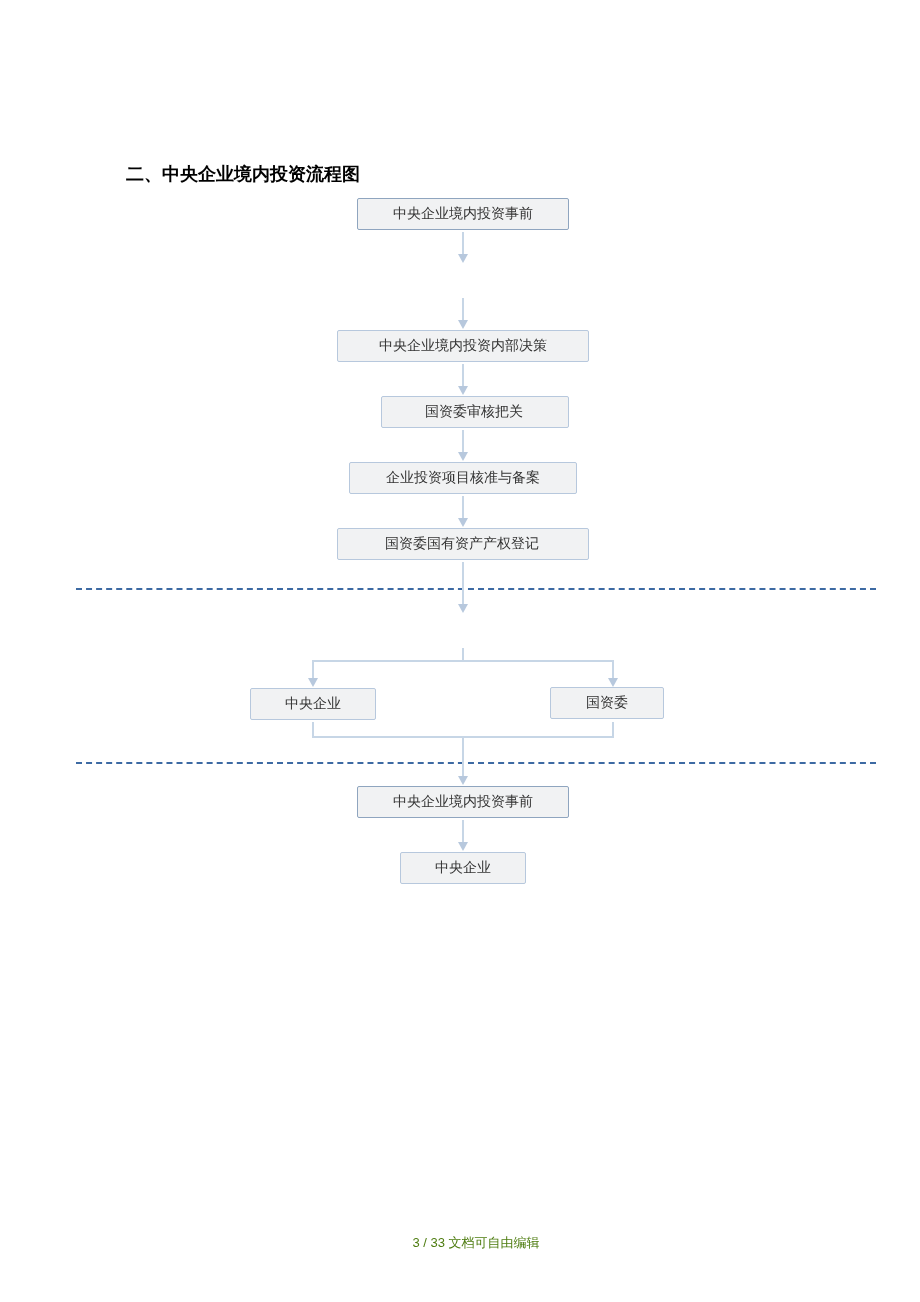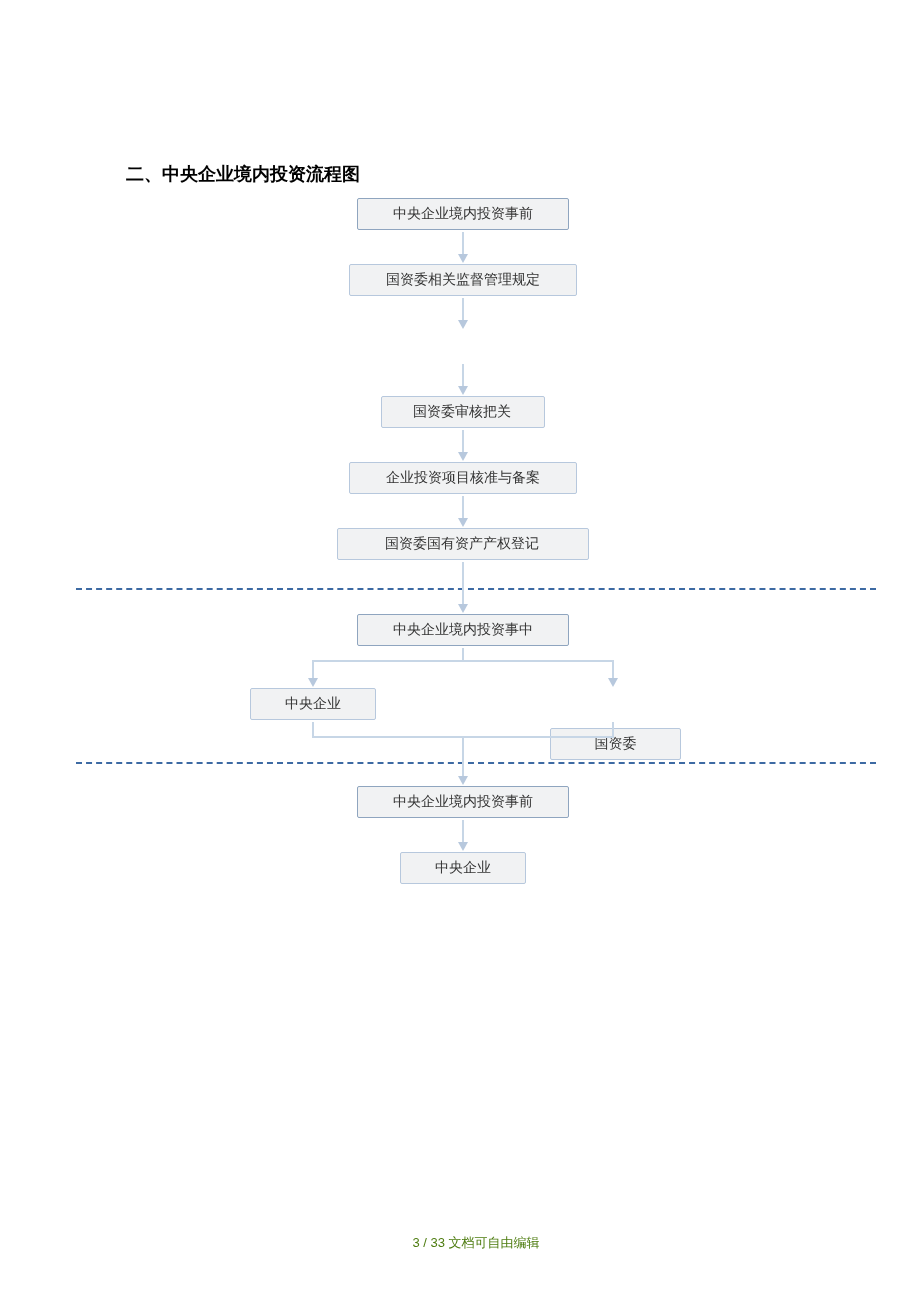--- a/index.html
+++ b/index.html
@@ -81,53 +81,52 @@
 <body>
 
 <div class="page">
 
   <div class="heading">二、中央企业境内投资流程图</div>
 
   <div class="box box-dark" style="left:341px; top:198px; width:212px;">中央企业境内投资事前</div>
   <div class="arrow-down" style="left:446px; top:232px; height:22px;"></div>
   <div class="arrow-head" style="left:442px; top:254px;"></div>
 
-  <div class="box" style="left:333px; top:264px; width:228px;">国资委相关监督管理规定</div>
   <div class="arrow-down" style="left:446px; top:298px; height:22px;"></div>
   <div class="arrow-head" style="left:442px; top:320px;"></div>
 
+  <div class="box" style="left:321px; top:330px; width:252px;">中央企业境内投资内部决策</div>
   <div class="arrow-down" style="left:446px; top:364px; height:22px;"></div>
   <div class="arrow-head" style="left:442px; top:386px;"></div>
 
-  <div class="box" style="left:365px; top:396px; width:164px;padding-left:12px;">国资委审核把关</div>
+  <div class="box" style="left:365px; top:396px; width:188px;padding-left:12px;">国资委审核把关</div>
   <div class="arrow-down" style="left:446px; top:430px; height:22px;"></div>
   <div class="arrow-head" style="left:442px; top:452px;"></div>
 
   <div class="box" style="left:333px; top:462px; width:228px;text-align:center;">企业投资项目核准与备案</div>
   <div class="arrow-down" style="left:446px; top:496px; height:22px;"></div>
   <div class="arrow-head" style="left:442px; top:518px;"></div>
 
   <div class="box" style="left:321px; top:528px; width:252px;padding-left:12px;">国资委国有资产产权登记</div>
 
   <div class="dash-line" style="top:588px;"></div>
 
   <div class="arrow-down" style="left:446px; top:562px; height:42px;"></div>
   <div class="arrow-head" style="left:442px; top:604px;"></div>
 
-  <div class="box box-dark" style="left:341px; top:614px; width:212px;">中央企业境内投资事中</div>
 
   <div class="hline" style="left:296px; top:660px; width:302px;"></div>
   <div class="vline" style="left:446px; top:648px; height:12px;"></div>
   <div class="vline" style="left:296px; top:660px; height:18px;"></div>
   <div class="arrow-head" style="left:292px; top:678px;"></div>
   <div class="vline" style="left:596px; top:660px; height:18px;"></div>
   <div class="arrow-head" style="left:592px; top:678px;"></div>
 
   <div class="box" style="left:234px; top:688px; width:126px;">中央企业</div>
-  <div class="box" style="left:534px; top:728px; width:131px;">国资委</div>
+  <div class="box" style="left:534px; top:687px; width:114px;">国资委</div>
 
   <div class="vline" style="left:296px; top:722px; height:14px;"></div>
   <div class="vline" style="left:596px; top:722px; height:14px;"></div>
   <div class="hline" style="left:296px; top:736px; width:302px;"></div>
 
   <div class="dash-line" style="top:762px;"></div>
 
   <div class="vline" style="left:446px; top:736px; height:40px;"></div>
   <div class="arrow-head" style="left:442px; top:776px;"></div>
 

